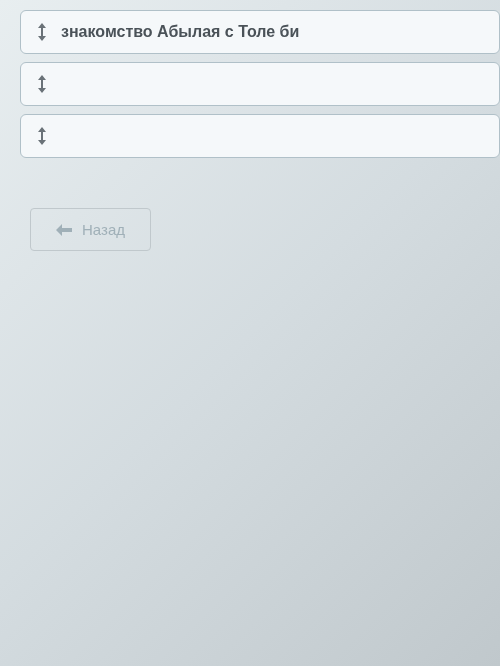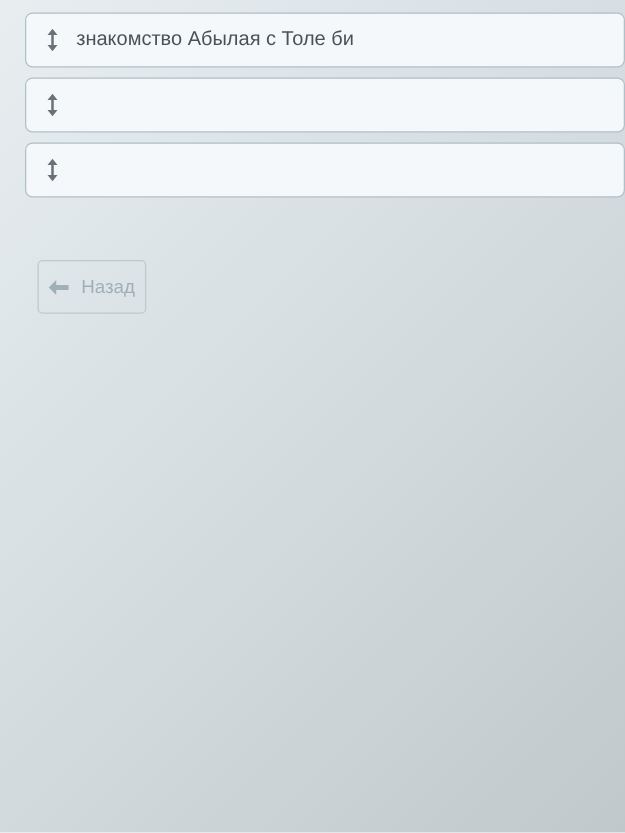--- a/index.html
+++ b/index.html
@@ -50,28 +50,29 @@
     }
     .drag-icon {
       margin-right: 14px;
       color: #6a7278;
       display: flex;
       align-items: center;
     }
     .item-text {
       font-size: 16px;
       color: #4a5258;
+      font-weight: bold;
     }
     .back-button {
       display: inline-flex;
       align-items: center;
       background: transparent;
       border: 1px solid #c0c8cc;
       border-radius: 4px;
-      padding: 12px 8px;
+      padding: 12px 25px;
       margin-left: 10px;
       color: #a0b0b8;
       font-size: 15px;
       cursor: pointer;
     }
     .back-icon {
       margin-right: 10px;
       display: flex;
       align-items: center;
     }

